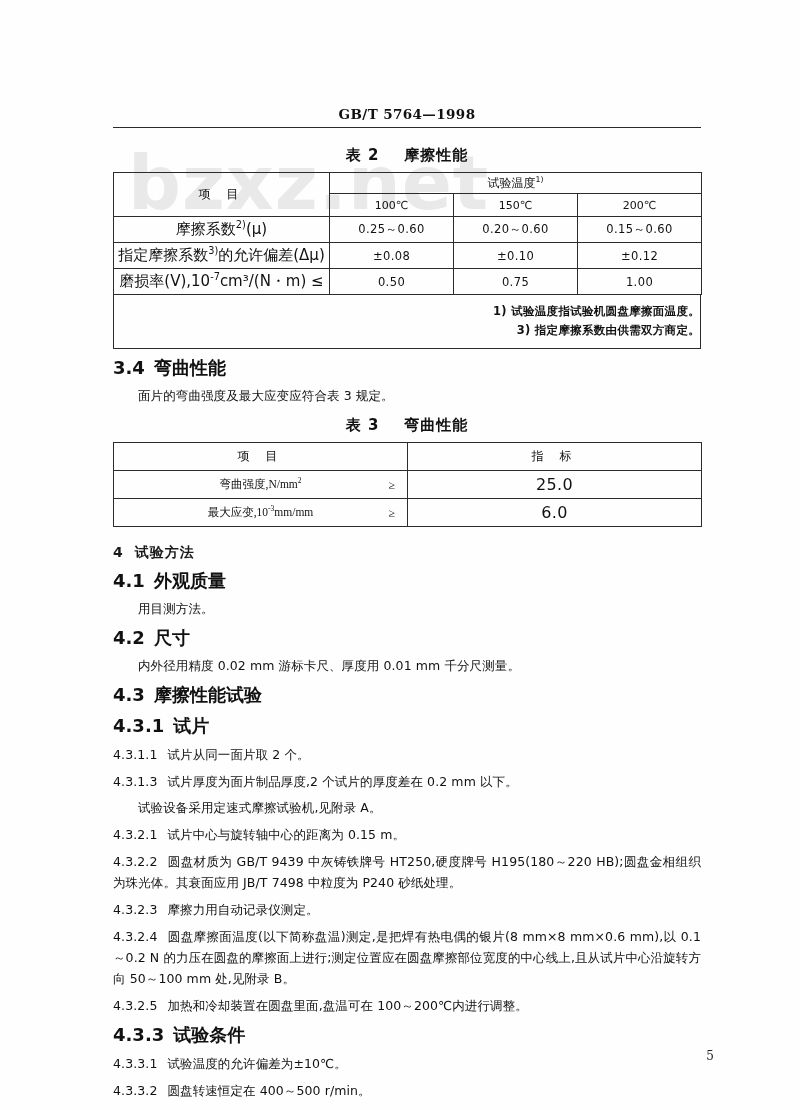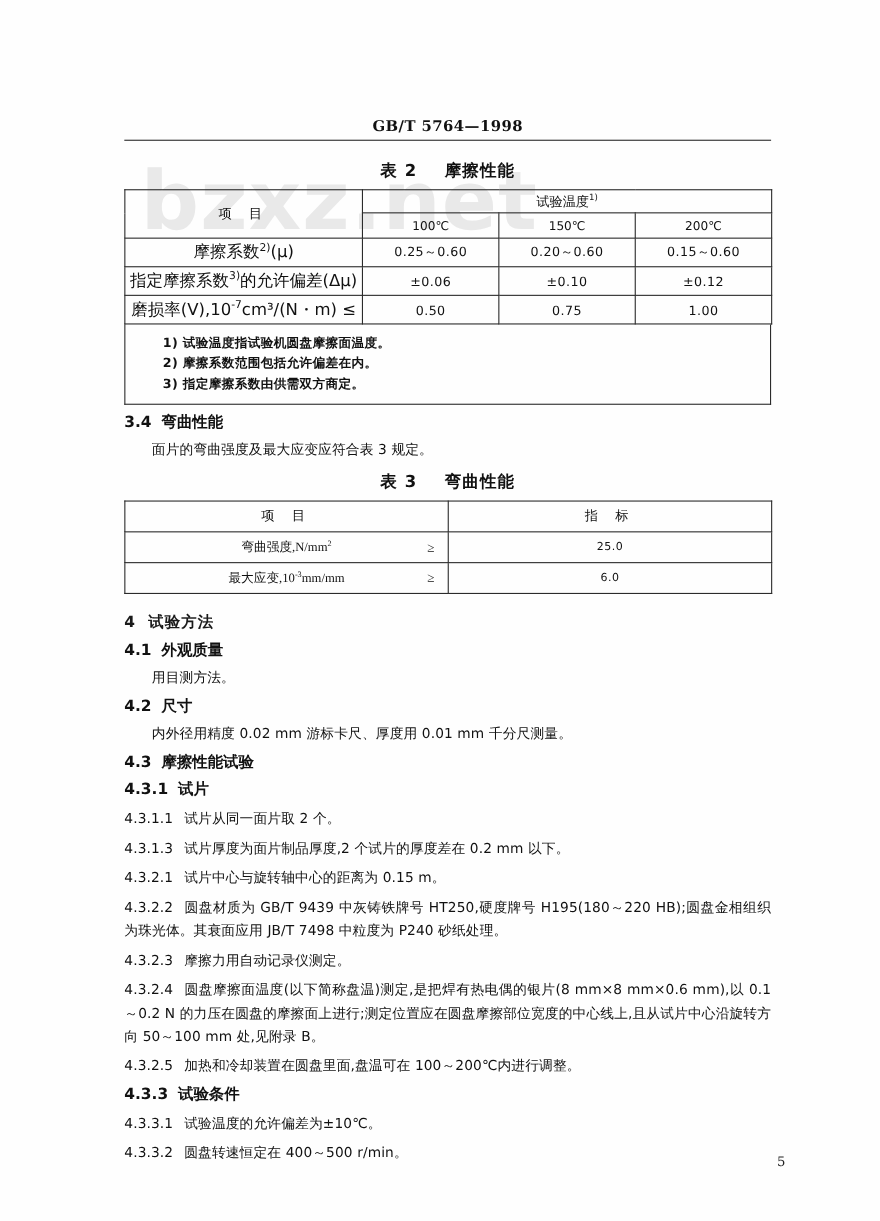--- a/index.html
+++ b/index.html
@@ -106,21 +106,21 @@
   .t2-item-head   { height: 42px; font-size: 12px; font-weight: bold; letter-spacing: 6px; }
   .t2-temp-head   { height: 20px; font-size: 12px; font-weight: bold; }
   .t2-sub-head    { height: 22px; font-size: 11px; }
   .t2-row-label   { height: 25px; font-size: 15px; font-weight: bold; }
   .t2-row-value   { height: 25px; font-size: 11.5px; letter-spacing: 0.4px; }
 
   .t2-note-cell {
     border: 0.9px solid #2b2b2b;
     border-top: none;
     padding: 7px 0 8px 34px;
-    text-align: left;
+    text-align: right;
   }
   .note-line {
     font-size: 11.5px;
     font-weight: bold;
     line-height: 19px;
     letter-spacing: 0.3px;
     color: #111;
   }
 
   
@@ -135,26 +135,26 @@
     font-family: Liberation Serif, serif;
   }
   .t3-label-cell .ge {
     position: absolute;
     right: 12px;
     top: 50%;
     transform: translateY(-50%);
     font-weight: normal;
     font-size: 12px;
   }
-  .t3-value { height: 27px; font-size: 10px; letter-spacing: 0.4px; }
+  .t3-value { height: 27px; font-size: 16px; letter-spacing: 0.4px; }
 
   sup { font-size: 0.65em; vertical-align: super; line-height: 0; }
 
   .sub-head {
-    font-size: 14px;
+    font-size: 18px;
     font-weight: bold;
     margin: 7px 0 0 0;
     color: #111;
   }
   .sub-head .num { margin-right: 9px; }
 
   .para {
     font-size: 12.5px;
     line-height: 21px;
     margin: 5px 0 0 0;
@@ -235,39 +235,38 @@
           </td>
           <td class="t2-row-value">0.25～0.60</td>
           <td class="t2-row-value">0.20～0.60</td>
           <td class="t2-row-value">0.15～0.60</td>
         </tr>
 
         <tr>
           <td class="t2-row-label">
             <span>指定摩擦系数</span><sup>3)</sup><span>的允许偏差(Δμ)</span>
           </td>
-          <td class="t2-row-value">±0.06</td>
+          <td class="t2-row-value">±0.08</td>
           <td class="t2-row-value">±0.10</td>
           <td class="t2-row-value">±0.12</td>
         </tr>
 
         <tr>
           <td class="t2-row-label">
             <span>磨损率(V),10</span><sup>-7</sup><span>cm³/(N・m) ≤</span>
           </td>
           <td class="t2-row-value">0.50</td>
           <td class="t2-row-value">0.75</td>
           <td class="t2-row-value">1.00</td>
         </tr>
       </tbody>
     </table>
 
     <div class="t2-note-cell">
       <div class="note-line">1) 试验温度指试验机圆盘摩擦面温度。</div>
-      <div class="note-line">2) 摩擦系数范围包括允许偏差在内。</div>
       <div class="note-line">3) 指定摩擦系数由供需双方商定。</div>
     </div>
 
     <div class="sub-head">
       <span class="num">3.4</span><span>弯曲性能</span>
     </div>
     <div class="para indent">面片的弯曲强度及最大应变应符合表 3 规定。</div>
 
     <div class="table-caption">
       <span class="cap-num">表 3</span>
@@ -324,20 +323,21 @@
       <span class="num">4.3.1</span><span>试片</span>
     </div>
 
     <div class="para numbered">
       <span class="num">4.3.1.1</span><span>试片从同一面片取 2 个。</span>
     </div>
     <div class="para numbered">
       <span class="num">4.3.1.3</span><span>试片厚度为面片制品厚度,2 个试片的厚度差在 0.2 mm 以下。</span>
     </div>
 
+    <div class="para indent">试验设备采用定速式摩擦试验机,见附录 A。</div>
 
     <div class="para numbered">
       <span class="num">4.3.2.1</span><span>试片中心与旋转轴中心的距离为 0.15 m。</span>
     </div>
     <div class="para numbered">
       <span class="num">4.3.2.2</span><span>圆盘材质为 GB/T 9439 中灰铸铁牌号 HT250,硬度牌号 H195(180～220 HB);圆盘金相组织为珠光体。其衰面应用 JB/T 7498 中粒度为 P240 砂纸处理。</span>
     </div>
     <div class="para numbered">
       <span class="num">4.3.2.3</span><span>摩擦力用自动记录仪测定。</span>
     </div>

